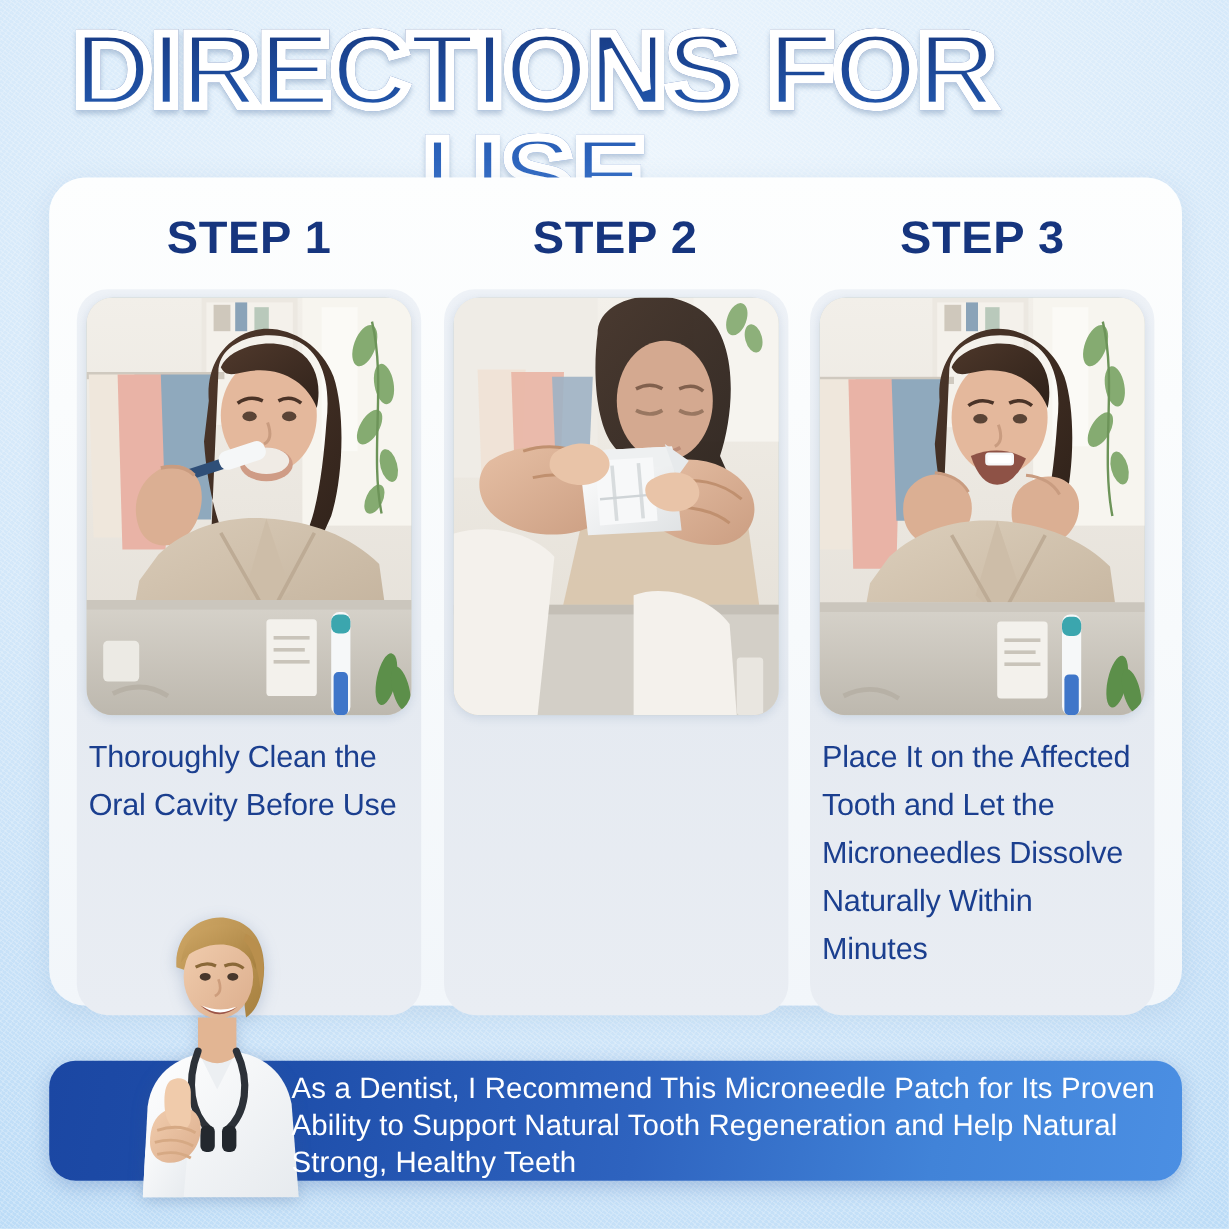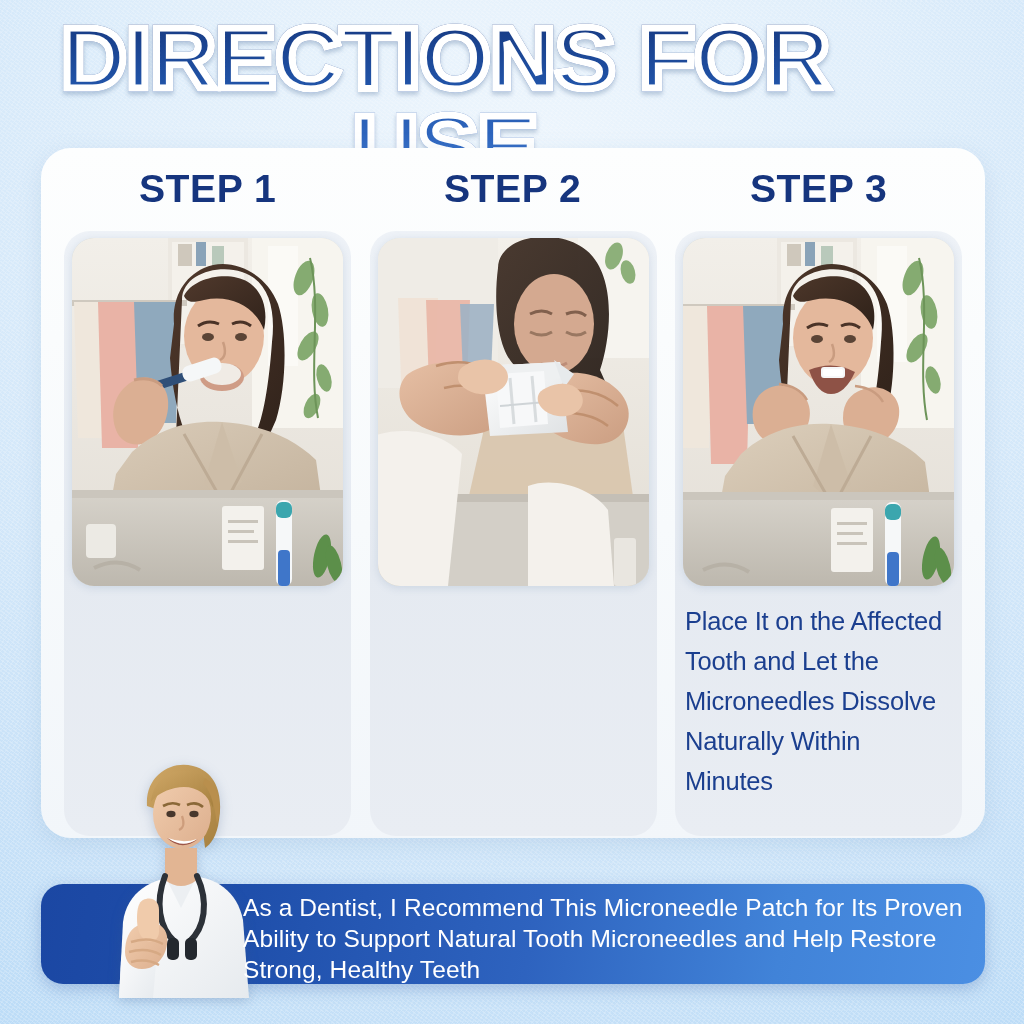--- a/index.html
+++ b/index.html
@@ -46,21 +46,21 @@
   
   #card{
     position:absolute;left:41px;top:148px;width:944px;height:690px;
     background:linear-gradient(180deg,#fdfefe 0%,#f7fafc 55%,#f2f6fa 100%);
     border-radius:30px;
     box-shadow:0 6px 22px rgba(110,150,190,.18);
   }
 
   
   #steps{
-    position:absolute;left:41px;top:146px;width:944px;height:690px;
+    position:absolute;left:41px;top:156px;width:944px;height:690px;
     display:flex;justify-content:space-between;padding:0 23px;box-sizing:border-box;
   }
   .step{
     width:287px;display:flex;flex-direction:column;align-items:center;position:relative;
   }
   .step-title{
     font-family:"Liberation Sans Narrow","Liberation Sans",sans-serif;
     font-weight:700;font-size:38px;color:#16357e;letter-spacing:.5px;
     margin-top:22px;transform:scaleX(1.03);
   }
@@ -204,20 +204,21 @@
         <rect x="204" y="264" width="16" height="16" rx="6" fill="#3ba6ae"></rect>
         <rect x="206" y="312" width="12" height="36" rx="4" fill="#3f76c9"></rect>
         <g fill="#5c8f4a">
           <ellipse cx="250" cy="318" rx="8" ry="22" transform="rotate(12 250 318)"></ellipse>
           <ellipse cx="262" cy="326" rx="7" ry="19" transform="rotate(-14 262 326)"></ellipse>
         </g>
         <rect x="14" y="286" width="30" height="34" rx="4" fill="#eceae4"></rect>
         <path d="M22 330 q24 -12 46 2" stroke="#b7b1a6" stroke-width="4" fill="none"></path>
       </svg>
     </div>
+    <div class="step-text">Thoroughly Clean the Oral Cavity Before Use</div>
   </div>
 
   <div class="step">
     <div class="step-panel"></div>
     <div class="step-title">STEP 2</div>
     <div class="photo">
       <svg viewBox="0 0 271 348" preserveAspectRatio="xMidYMid slice">
         <defs>
           <linearGradient id="wall2" x1="0" y1="0" x2="0" y2="1">
             <stop offset="0" stop-color="#f3f0ea"></stop>
@@ -422,13 +423,13 @@
 
     <path d="M22 246 L24 208 C26 190 38 180 52 182 L60 200 L56 246 Z" fill="url(#scrub)"></path>
     <path d="M40 174 C54 166 68 172 70 184 C72 198 64 212 52 216 C38 220 28 212 28 200 C28 188 32 178 40 174 Z" fill="url(#dskin)"></path>
     <path d="M46 148 C54 144 62 148 62 158 L62 180 C62 188 54 192 48 188 C42 184 40 176 40 166 C40 156 42 150 46 148 Z" fill="#f0cbab"></path>
     <path d="M34 190 q18 -6 32 2" stroke="#d6a984" stroke-width="2.4" fill="none"></path>
     <path d="M32 200 q18 -5 32 3" stroke="#d6a984" stroke-width="2.4" fill="none"></path>
     <path d="M34 210 q16 -4 28 3" stroke="#d6a984" stroke-width="2.4" fill="none"></path>
   </svg>
 </div>
 
-<div id="banner-text">As a Dentist, I Recommend This Microneedle Patch for Its Proven Ability to Support Natural Tooth Microneedles and Help Restore Strong, Healthy Teeth</div>
+<div id="banner-text">As a Dentist, I Recommend This Microneedle Patch for Its Proven Ability to Support Natural Tooth Regeneration and Help Natural Strong, Healthy Teeth</div>
 
 </body></html>

